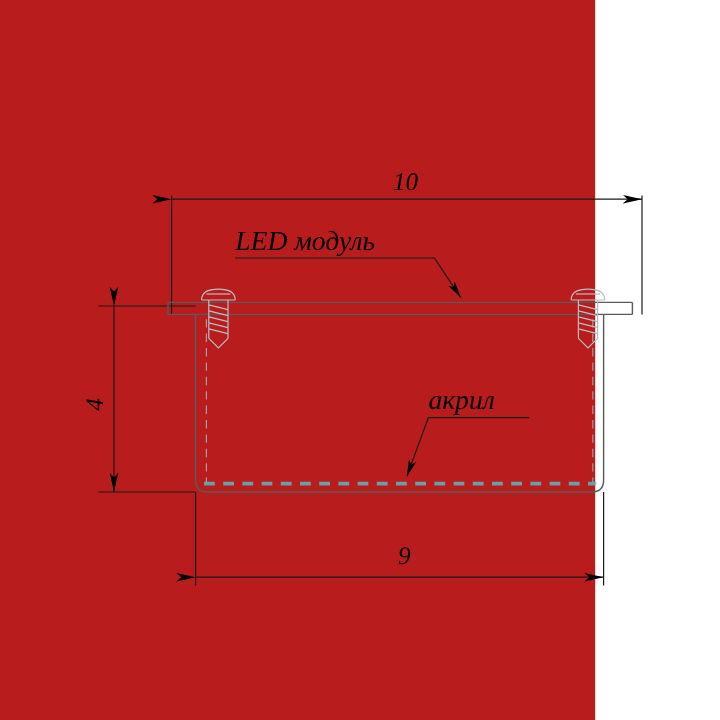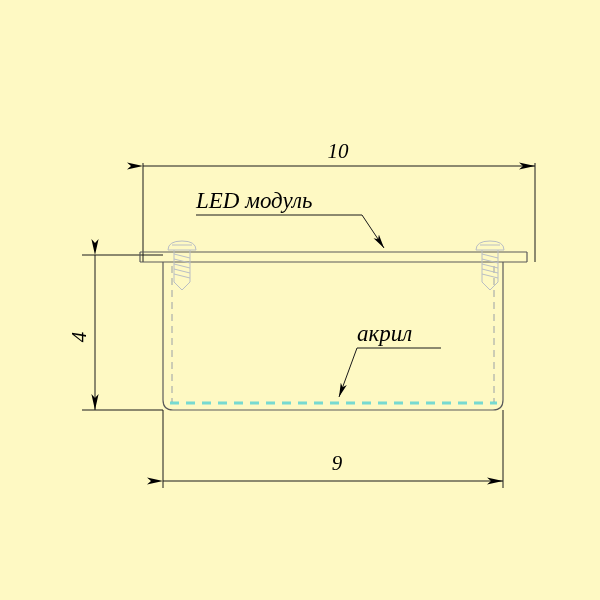--- a/index.html
+++ b/index.html
@@ -8,23 +8,23 @@
     background: #ffffff;
   }
   body {
     width: 600px;
     height: 600px;
     font-family: "Liberation Sans", sans-serif;
     overflow: hidden;
   }
   #drawing-root {
     position: relative;
-    width: 600px;
+    width: 496px;
     height: 600px;
-    background: #fef9c3;
+    background: #b91c1c;
   }
   svg#tech-drawing {
     display: block;
     width: 600px;
     height: 600px;
   }
   .dim-text {
     font-family: "Liberation Serif", serif;
     font-style: italic;
     font-size: 21px;

